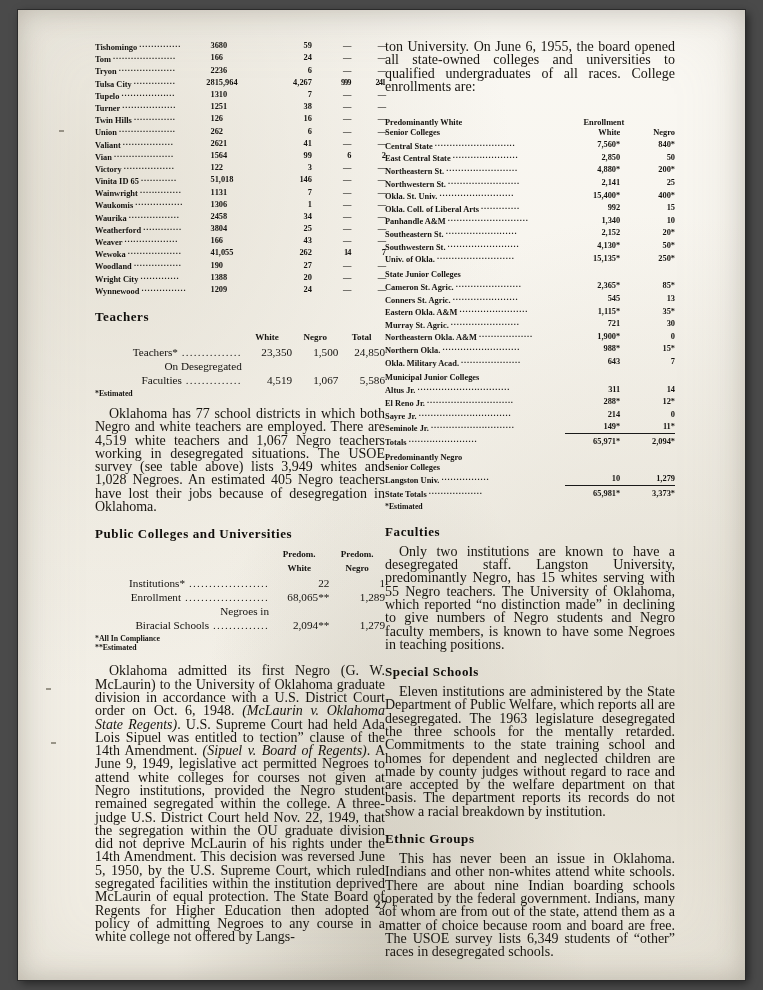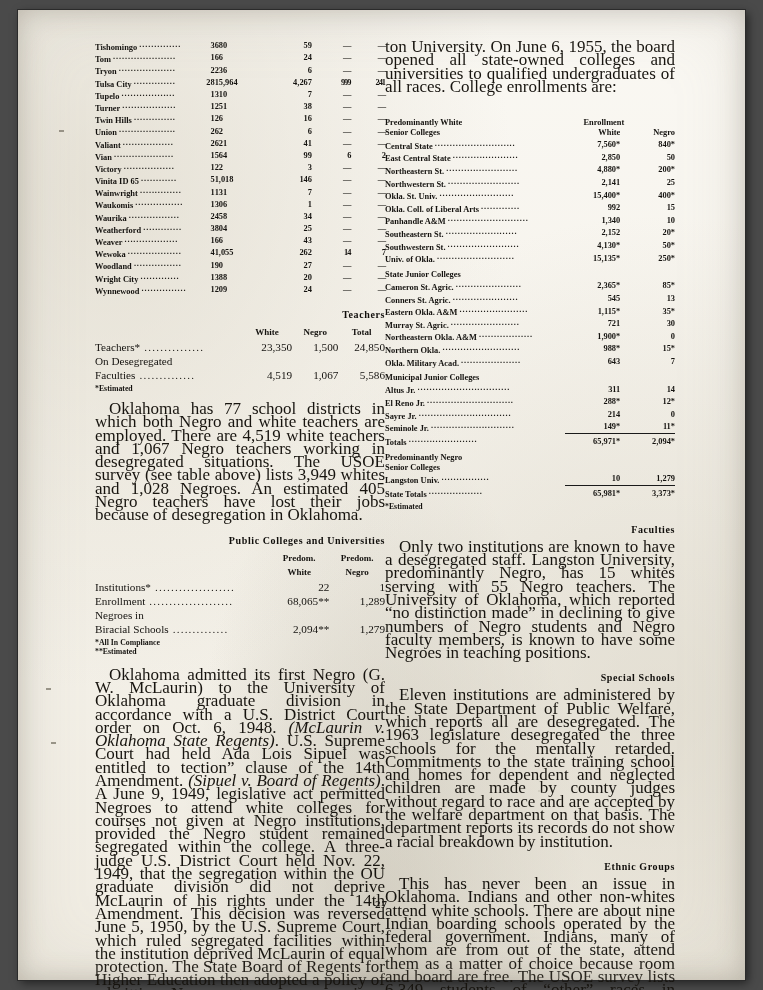--- a/index.html
+++ b/index.html
@@ -61,28 +61,27 @@
     top: 30px;
     width: 290px;
   }
   .col-left  { left: 77px; }
   .col-right { left: 367px; }
 
   
   .sec-head {
     font-family: "Liberation Serif", serif;
     font-weight: bold;
-    font-size: 10px;
+    font-size: 13px;
     letter-spacing: 0.6px;
     margin: 13px 0 5px 0;
     color: #100e0b;
-    text-align: right;
   }
   p.body {
-    font-size: 17px;
+    font-size: 14px;
     line-height: 13.3px;
     text-align: justify;
     margin: 0 0 7px 0;
     text-indent: 14px;
     color: #17140f;
     -webkit-hyphens: none;
     hyphens: none;
   }
   p.body.cont { text-indent: 0; }
   .ital { font-style: italic; }
@@ -112,21 +111,21 @@
   }
   .dash { font-weight: bold; letter-spacing: -1px; }
 
   
   table.simple {
     border-collapse: collapse;
     font-size: 11.2px;
     width: 290px;
     line-height: 14px;
   }
-  table.simple td { padding: 0; white-space: nowrap; vertical-align: bottom;}
+  table.simple td { padding: 0; white-space: nowrap; vertical-align: bottom; text-align: right;}
   table.simple .hdr td {
     font-weight: bold;
     font-size: 9px;
     text-align: center;
     padding-bottom: 1px;
   }
   .lbl  { width: 150px; font-size: 11.2px; }
   .lbl .dots { letter-spacing: 1.2px; }
   .v1 { width: 52px; text-align: right; }
   .v2 { width: 48px; text-align: right; }

